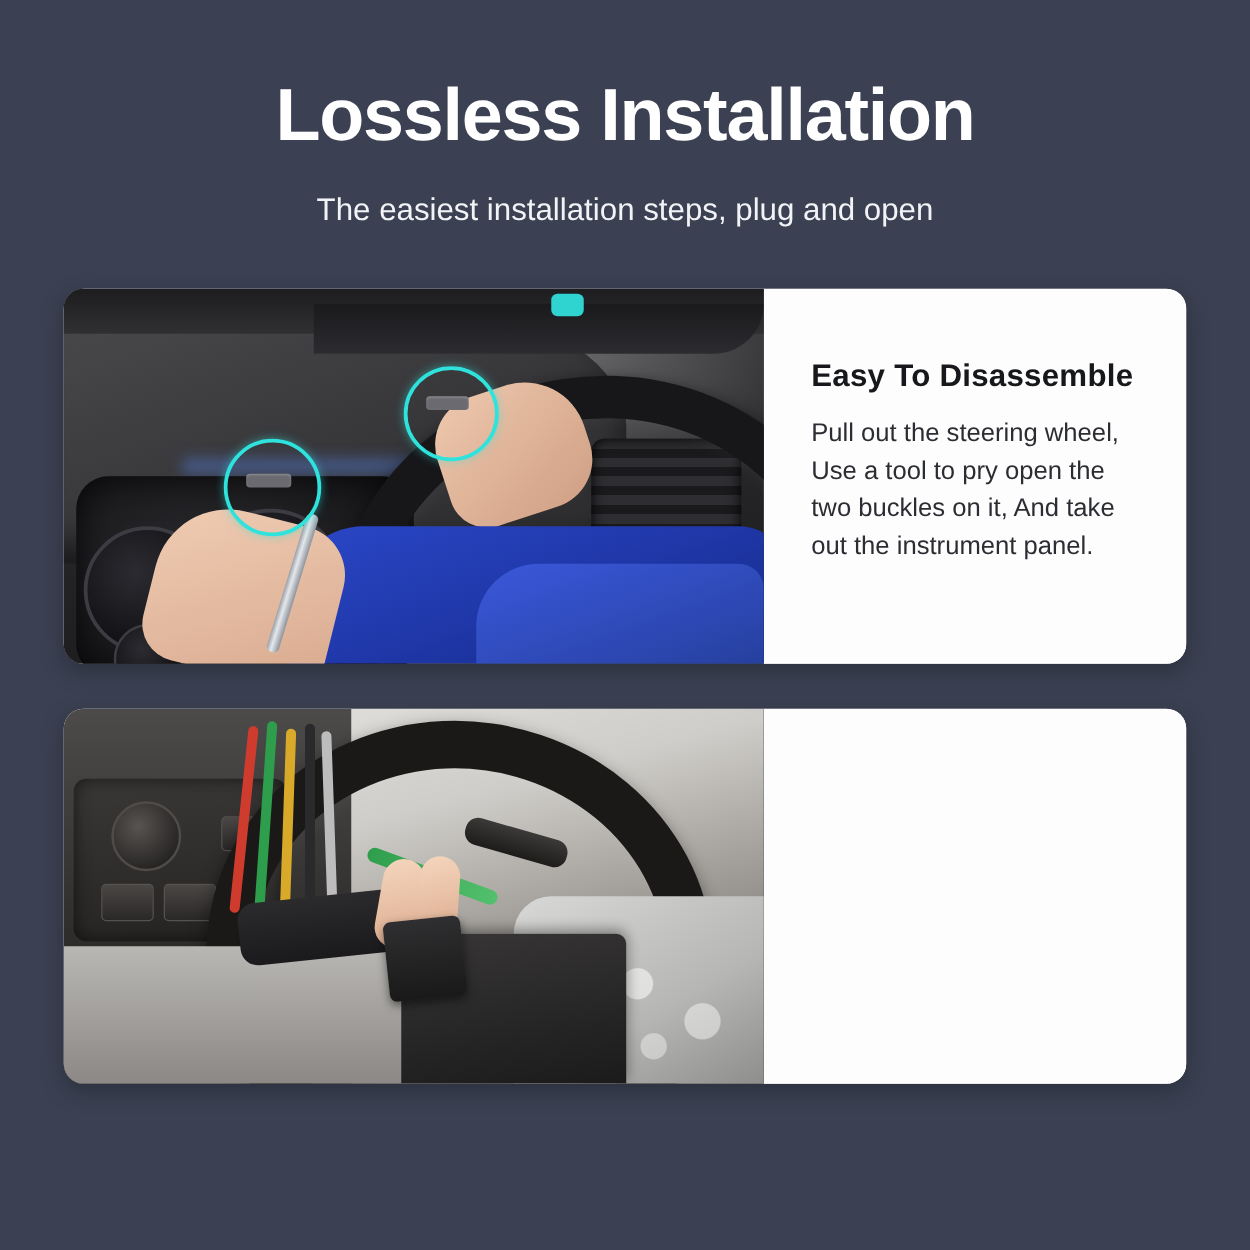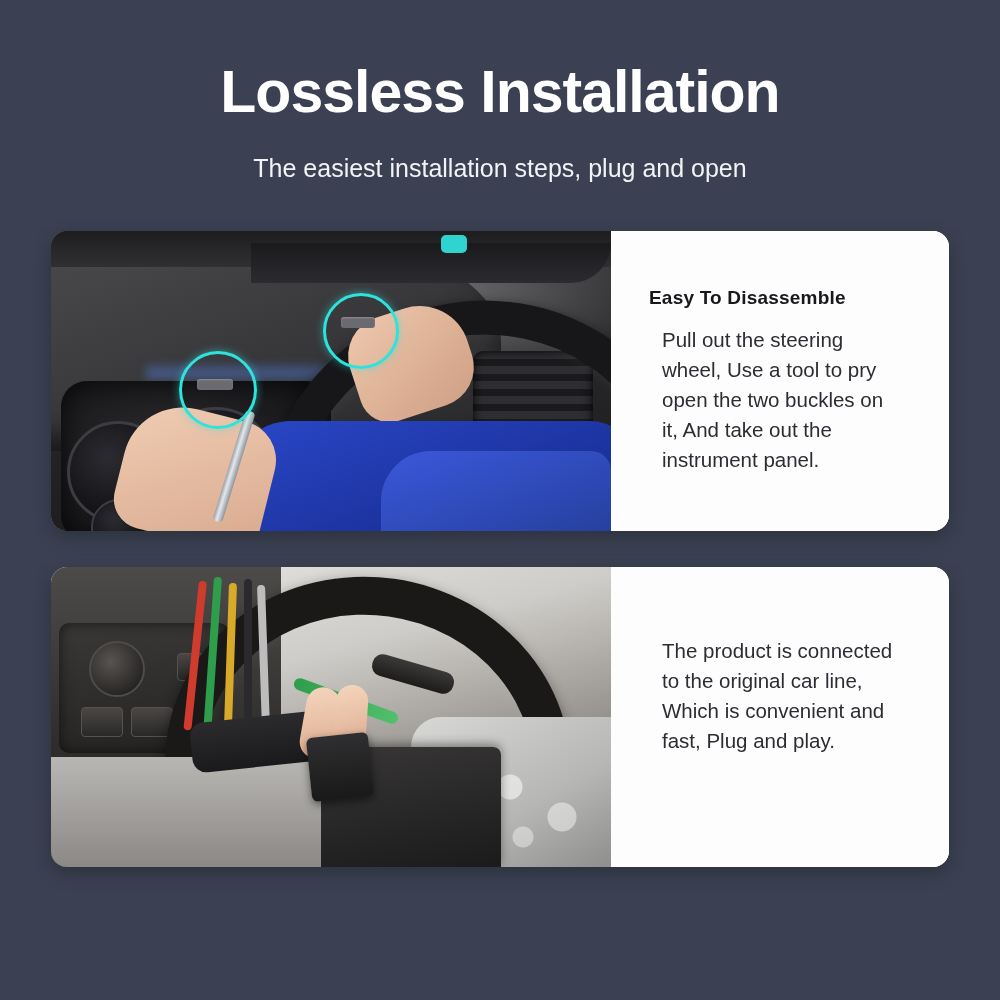--- a/index.html
+++ b/index.html
@@ -67,31 +67,31 @@
     overflow: hidden;
     background: #2b2b2d;
   }
   .card-text {
     flex: 1;
     background: #fdfdfd;
     padding: 56px 34px 0 38px;
     box-sizing: border-box;
   }
   .card-heading {
-    font-size: 19px;
+    font-size: 25px;
     font-weight: bold;
     color: #17181c;
     margin: 0 0 16px 0;
     letter-spacing: 0.2px;
   }
   .card-body {
     font-size: 20.5px;
     line-height: 1.46;
     color: #2c2d33;
-    margin: 13px;
+    margin: 0;
   }
 
   
   .p1-bg {
     position: absolute; inset: 0;
     background:
       radial-gradient(ellipse 300px 180px at 70% 20%, #6b6b6e 0%, rgba(60,60,63,0) 70%),
       linear-gradient(175deg, #38383b 0%, #2e2e31 30%, #242427 60%, #1b1b1e 100%);
   }
   .p1-dash {
@@ -399,18 +399,17 @@
         <div class="p2-wire w4"></div>
         <div class="p2-wire w5"></div>
         <div class="p2-loom"></div>
         <div class="p2-greenwire"></div>
         <div class="p2-hand"></div>
         <div class="p2-finger f1"></div>
         <div class="p2-finger f2"></div>
         <div class="p2-connector"></div>
       </div>
       <div class="card-text">
-        <p class="card-body">The product is connected to the original car line, Which is convenient and fast, Plug and play.</p>
       </div>
     </div>
 
   </div>
 </div>
 
 </body></html>

